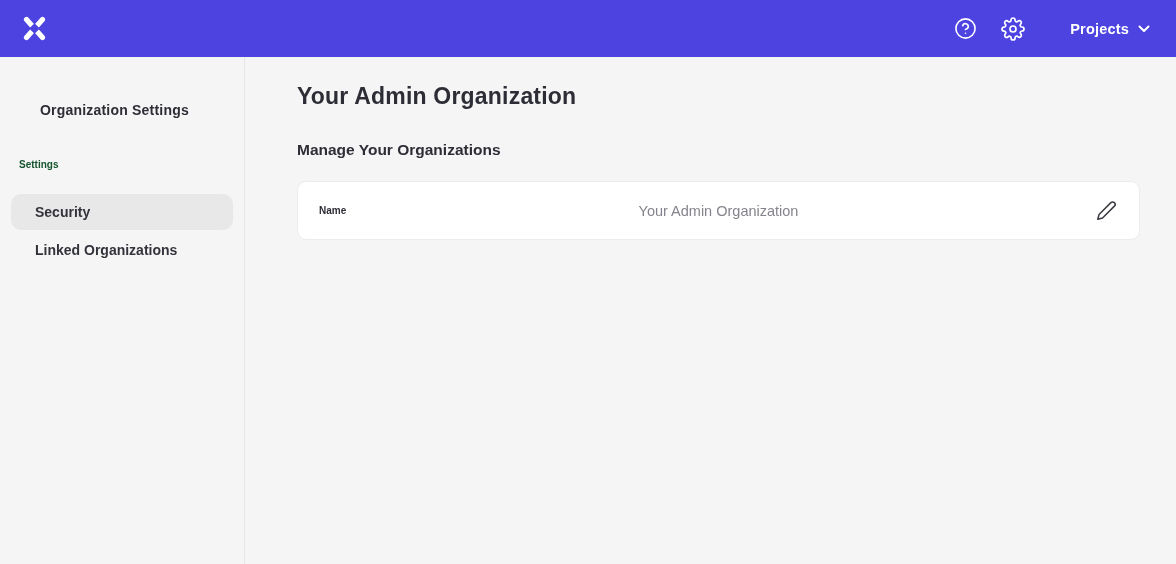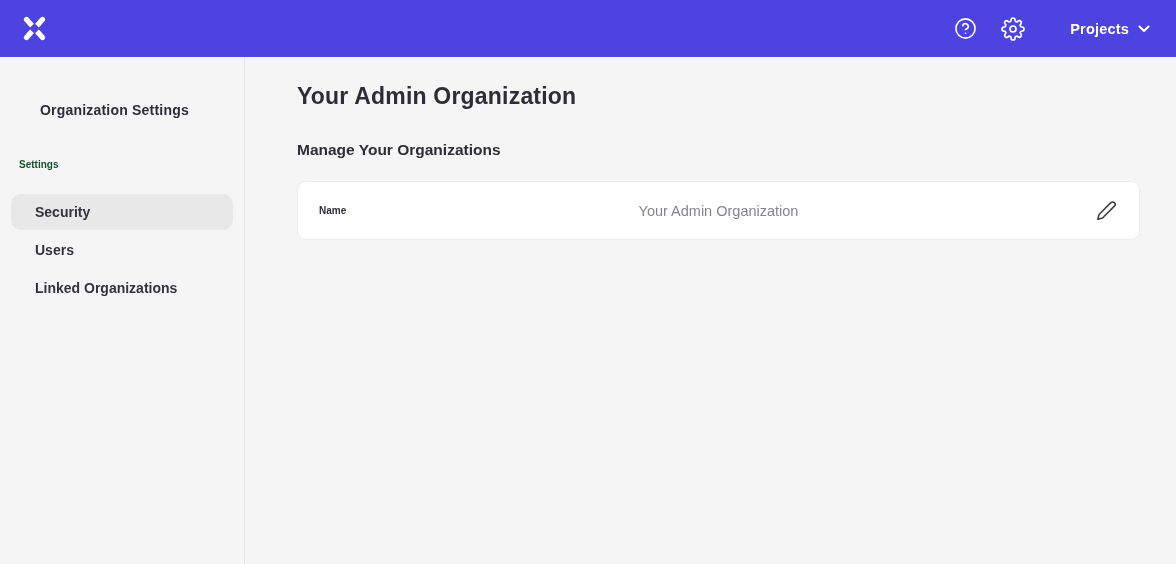--- a/index.html
+++ b/index.html
@@ -126,21 +126,20 @@
       <polyline points="1.5,1.5 6,6 10.5,1.5"></polyline>
     </svg>
   </div>
 </header>
 
 <aside class="sidebar">
   <h2 class="sidebar-title">Organization Settings</h2>
   <div class="section-label">Settings</div>
   <nav>
     <div class="nav-item selected">Security</div>
-    <div class="nav-item">Users</div>
     <div class="nav-item">Linked Organizations</div>
   </nav>
 </aside>
 
 <main class="main">
   <h1 class="page-title">Your Admin Organization</h1>
   <h3 class="section-title">Manage Your Organizations</h3>
 
   <div class="setting-card">
     <span class="setting-label">Name</span>

